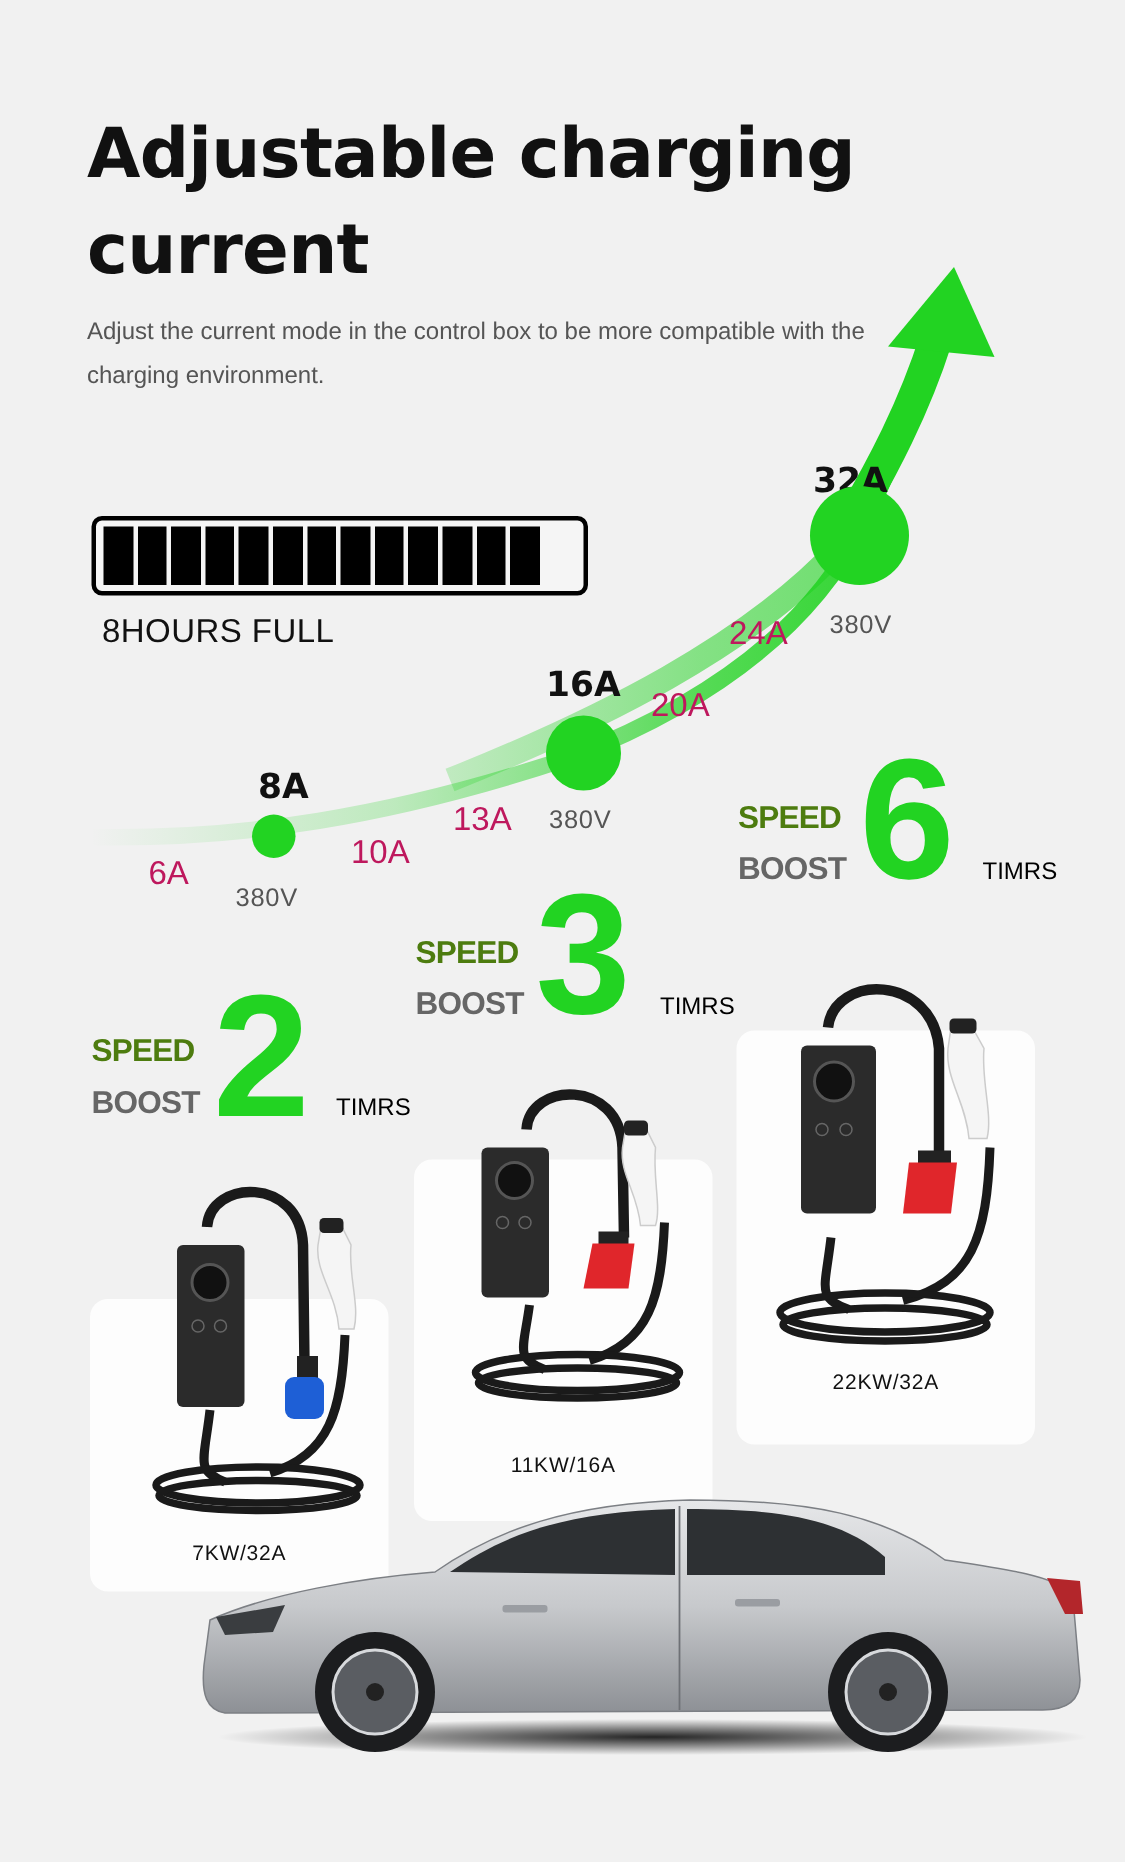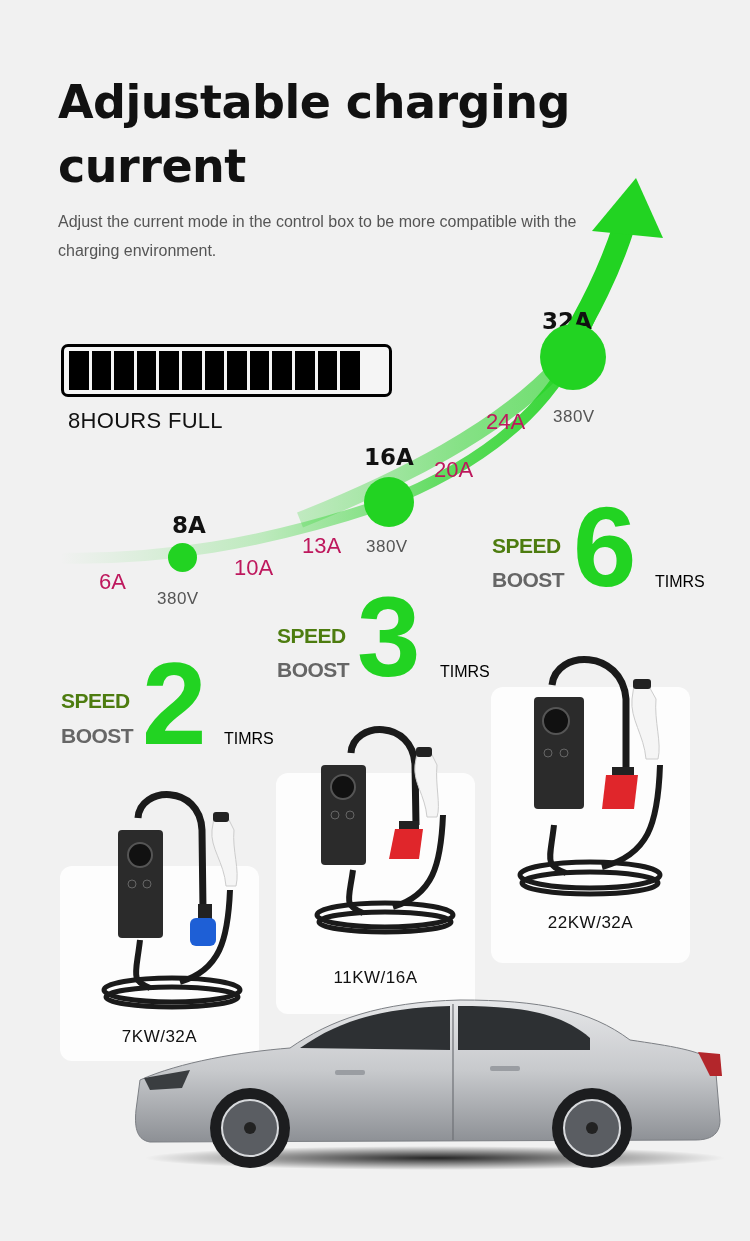--- a/index.html
+++ b/index.html
@@ -39,21 +39,21 @@
   .dot { border-radius: 50%; background: #22d322; }
   .boost { position: absolute; }
   .boost .speed { position: absolute; font-weight: bold; font-size: 21px; color: #4d7c0f; font-family: "Liberation Sans", sans-serif; letter-spacing: -0.5px; }
   .boost .bst { position: absolute; font-weight: bold; font-size: 21px; color: #666; font-family: "Liberation Sans", sans-serif; letter-spacing: -0.5px; }
   .boost .num { position: absolute; font-weight: bold; color: #22d322; font-family: "Liberation Sans", sans-serif; line-height: 1; }
   .boost .times { position: absolute; font-size: 16px; color: #000000; font-family: "Liberation Sans", sans-serif; }
   .card {
     position: absolute; background: #fdfdfd; border-radius: 12px;
   }
   .card-label {
-    position: absolute; font-size: 17px; color: #111; letter-spacing: 0.5px;
+    position: absolute; font-size: 14px; color: #111; letter-spacing: 0.5px;
     font-family: "Liberation Sans", sans-serif; text-align: center; width: 100%;
   }
   svg.product { position: absolute; overflow: visible; }
   svg.car { left: 120px; top: 990px; width: 620px; height: 190px; }
 </style>
 </head>
 <body>
 
 <div class="abs title">Adjustable charging current</div>
 <div class="abs subtitle">Adjust the current mode in the control box to be more compatible with the charging environment.</div>

